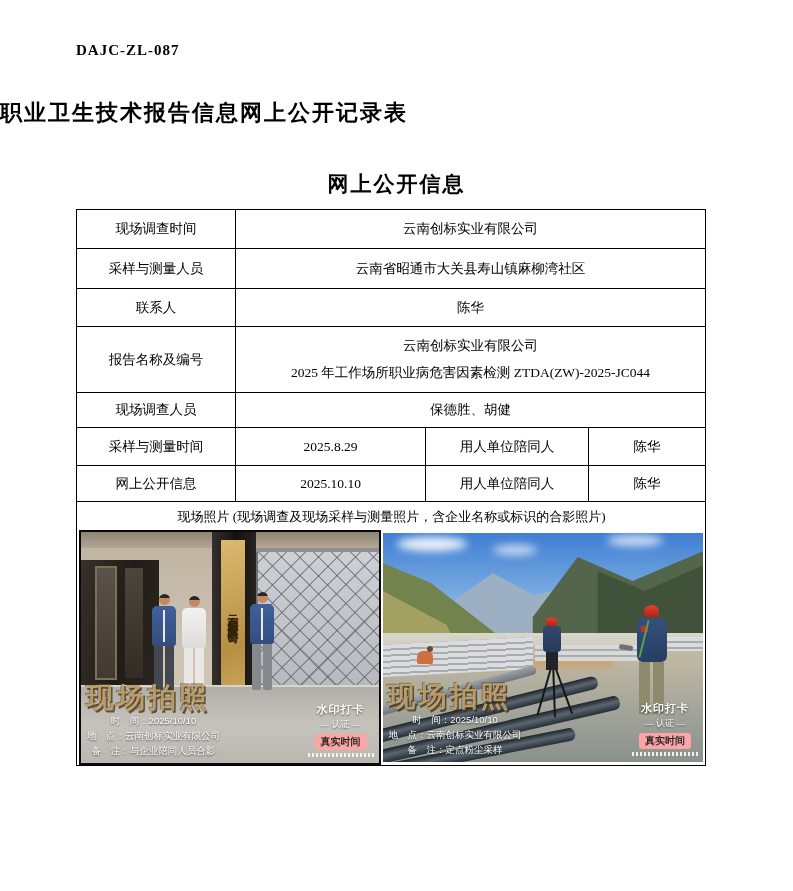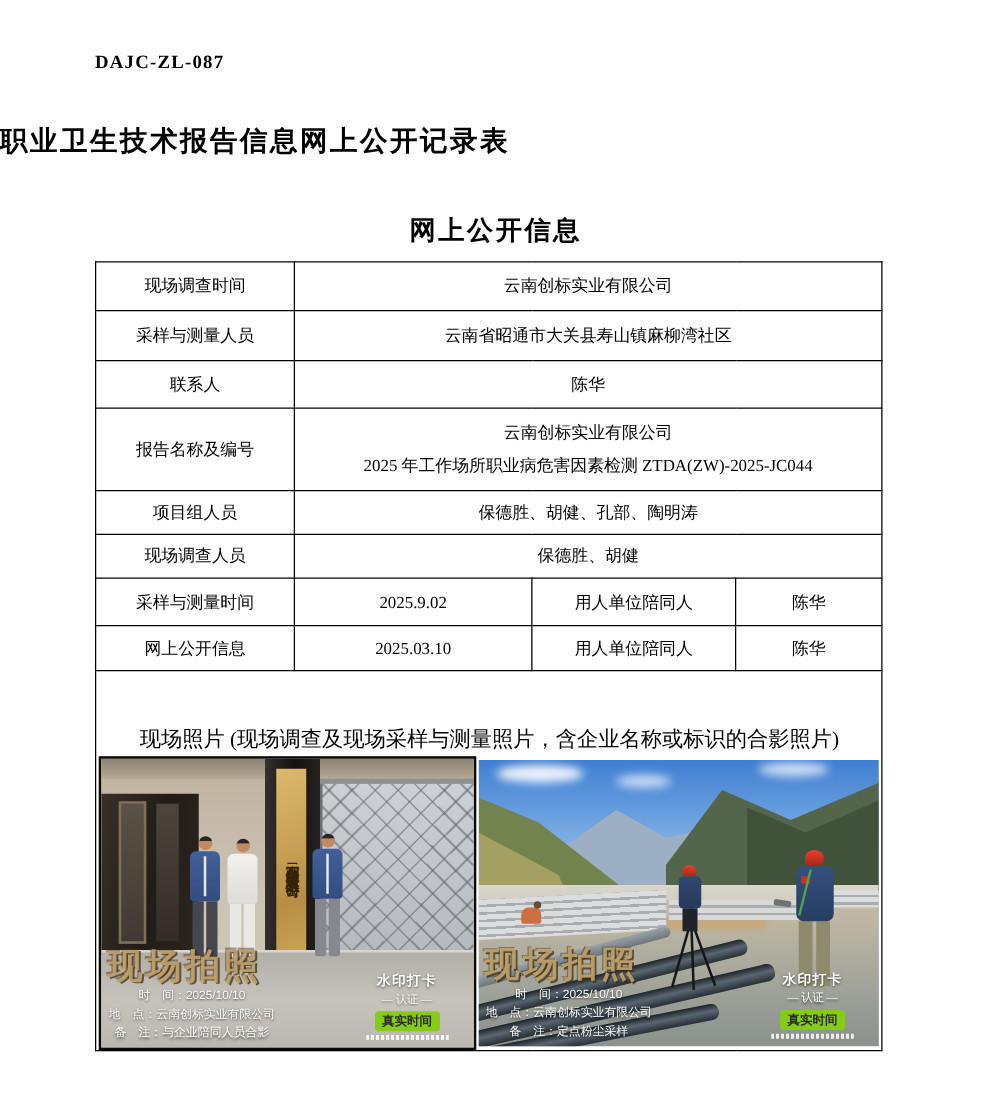--- a/index.html
+++ b/index.html
@@ -10,21 +10,21 @@
   }
   .doc-code { position:absolute; left:76px; top:42px; font-size:15px; font-weight:bold; letter-spacing:1px; }
   .title { position:absolute; left:0; top:98px; width:100%; text-align:left; font-size:22px; font-weight:bold; letter-spacing:2px;font-family:Liberation Serif, serif; }
   .subtitle { position:absolute; left:0; top:170px; width:100%; text-align:center; font-size:21px; font-weight:bold; letter-spacing:2px; }
 
   table.main { position:absolute; left:76px; top:209px; width:629px; border-collapse:collapse; table-layout:fixed; }
   table.main td { border:1.5px solid #000; text-align:center; vertical-align:middle; font-size:13.5px; padding:0 2px; }
   td.lbl {}
   .two-line { line-height:1.95; }
   td.photo-cell { text-align:left; padding:0; border-bottom:none; }
-  .photo-caption { font-size:17px; padding:6px 0 4px 1px; line-height:18px;margin-top:40px; }
+  .photo-caption { font-size:13px; padding:6px 0 4px 1px; line-height:18px; }
 
   .photos { display:flex; align-items:flex-start; }
   .photo { position:relative; overflow:hidden; }
   .photo-left { width:302px; height:235px; border:2px solid #0a0a0a; background:#c7bbab; }
   .photo-right { width:321px; height:229px; margin-left:2px; margin-top:3px; background:#9fb4c8; }
 
   
   .lp-wall { position:absolute; inset:0; background:linear-gradient(#bfb2a1, #cfc5b5 55%, #cdc3b3); }
   .lp-eave { position:absolute; left:0; top:0; width:100%; height:16px; background:linear-gradient(#8e8473,#b3a795); }
   .lp-doorway { position:absolute; left:0; top:28px; width:78px; height:128px; background:linear-gradient(100deg,#37302a,#211c17 55%,#2c2620); }
@@ -90,25 +90,25 @@
   .w2 .w-legs { display:flex; gap:3px; justify-content:center; }
   .w2 .w-leg { width:11px; height:52px; background:#8e8a6d; }
   .meter { position:absolute; left:236px; top:112px; width:14px; height:5px; background:#6d7277; border-radius:2px; transform:rotate(8deg); }
 
   
   .stamp-title { position:absolute; left:5px; bottom:46px; font-size:28px; font-weight:bold; letter-spacing:3px;
     color:rgba(196,165,110,0.88);
     text-shadow:1.5px 1.5px 0 rgba(62,46,20,0.75), -1px -1px 0 rgba(62,46,20,0.45); }
   .wm-lines { position:absolute; left:6px; bottom:5px; display:flex; flex-direction:column; gap:2px;
     font-size:9.5px; color:#fff; text-shadow:0 1px 2px rgba(0,0,0,.65); font-family:"Liberation Sans",sans-serif; }
-  .wm-right { position:absolute; right:20px; bottom:6px; text-align:center; color:#fff;
+  .wm-right { position:absolute; right:5px; bottom:6px; text-align:center; color:#fff;
     font-family:Liberation Serif, serif; text-shadow:0 1px 2px rgba(0,0,0,.6);margin-top:31px; }
   .wm-app { font-size:11px; font-weight:bold; letter-spacing:1px; }
   .wm-cert { font-size:9px; margin-top:1px; }
-  .wm-badge { display:inline-block; margin-top:3px; background:#84cc16; color:#2b2b2b; font-size:10px; font-weight:bold;
+  .wm-badge { display:inline-block; margin-top:3px; background:#fca5a5; color:#2b2b2b; font-size:10px; font-weight:bold;
     padding:1px 6px; border-radius:3px; text-shadow:none; }
   .wm-code { width:66px; height:4px; margin:3px auto 0;
     background:repeating-linear-gradient(90deg, rgba(255,255,255,.85) 0 2px, transparent 2px 4px); filter:blur(.6px); }
 </style>
 </head>
 <body>
 
 <div class="page">
   <div class="doc-code">DAJC-ZL-087</div>
   <div class="title">职业卫生技术报告信息网上公开记录表</div>
@@ -137,36 +137,32 @@
     <tr style="height:66px">
       <td class="lbl">报告名称及编号</td>
       <td colspan="3">
         <div class="two-line">
           <div>云南创标实业有限公司</div>
           <div>2025 年工作场所职业病危害因素检测 ZTDA(ZW)-2025-JC044</div>
         </div>
       </td>
     </tr>
     <tr style="height:35px">
-      <td class="lbl">项目组人员</td>
-      <td colspan="3">保德胜、胡健、孔部、陶明涛</td>
-    </tr>
-    <tr style="height:35px">
       <td class="lbl">现场调查人员</td>
       <td colspan="3">保德胜、胡健</td>
     </tr>
     <tr style="height:38px">
       <td class="lbl">采样与测量时间</td>
-      <td>2025.9.02</td>
+      <td>2025.8.29</td>
       <td>用人单位陪同人</td>
       <td>陈华</td>
     </tr>
     <tr style="height:36px">
       <td class="lbl">网上公开信息</td>
-      <td>2025.03.10</td>
+      <td>2025.10.10</td>
       <td>用人单位陪同人</td>
       <td>陈华</td>
     </tr>
     <tr>
       <td colspan="4" class="photo-cell">
         <div class="photo-caption">现场照片 (现场调查及现场采样与测量照片，含企业名称或标识的合影照片)</div>
         <div class="photos">
 
           <div class="photo photo-left">
             <div class="lp-wall"></div>

